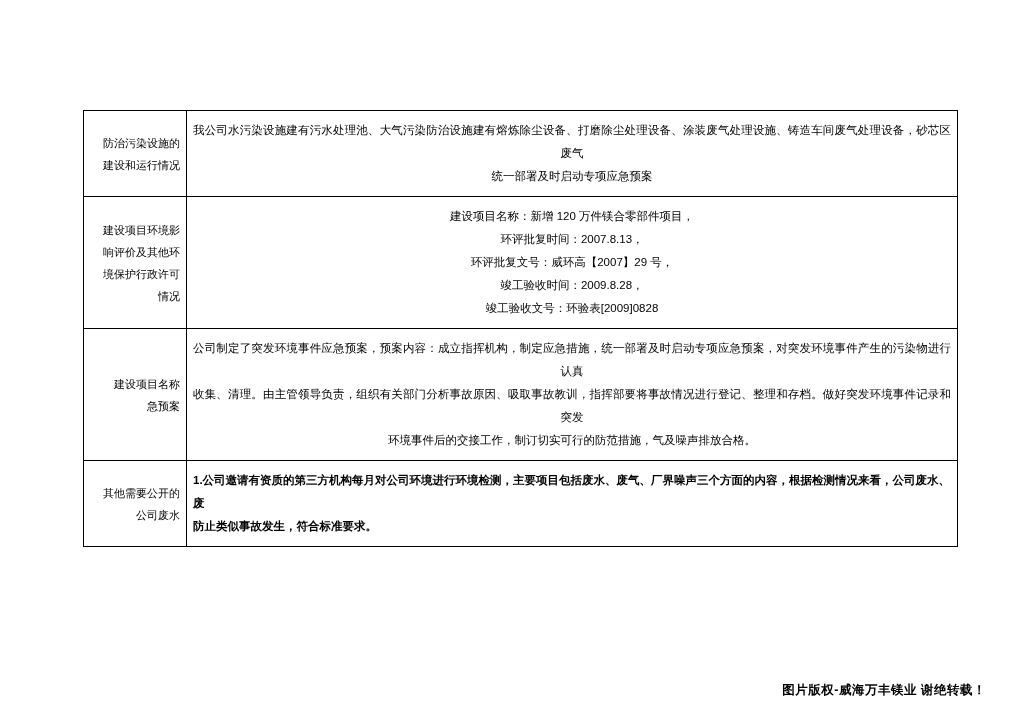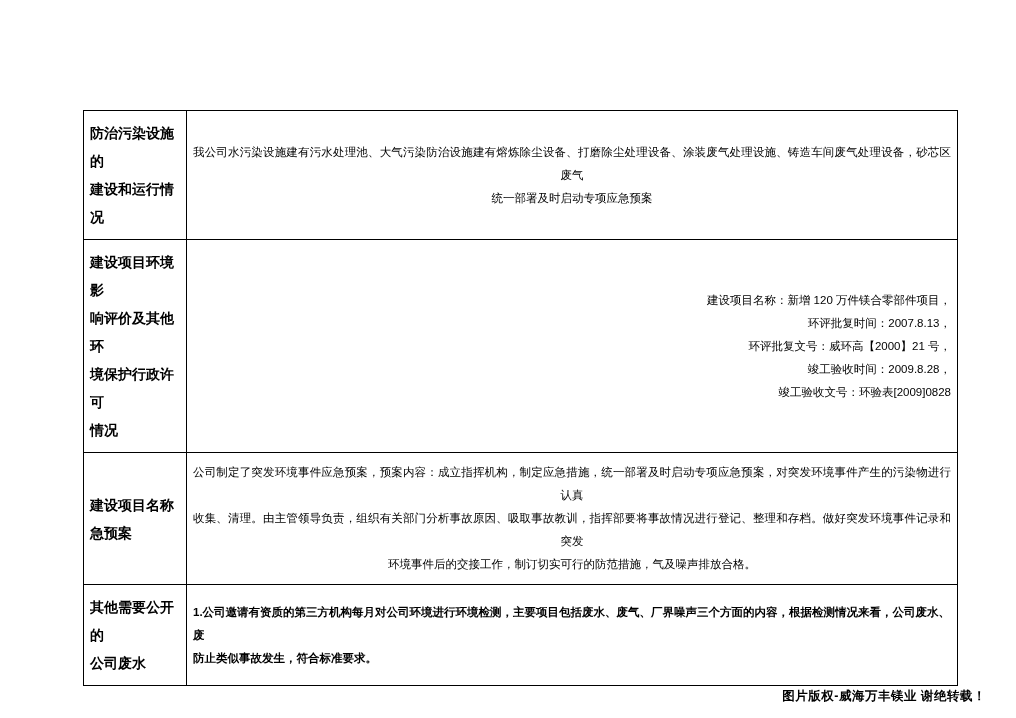--- a/index.html
+++ b/index.html
@@ -32,47 +32,47 @@
   }
   .doc-table td {
     border: 1px solid #000000;
     vertical-align: middle;
     padding: 8px 6px;
     font-size: 11.5px;
     line-height: 2.0;
   }
   td.label-cell {
     width: 90px;
-    font-weight: bold;
-    text-align: left;
-    font-size: 14px;
+    font-weight: normal;
+    text-align: right;
+    font-size: 11px;
     line-height: 2.0;
   }
   td.content-cell {
     width: 758px;
   }
   .center-text {
-    text-align: right;
+    text-align: center;
   }
   .justify-text {
     text-align: justify;
     text-align-last: center;
     margin-left: 20px;
   }
   .left-text {
     text-align: left;
     font-weight: bold;
   }
   .line {
     display: block;
   }
   .footer-note {
     position: absolute;
     right: 30px;
-    bottom: 13px;
+    bottom: 19px;
     font-size: 12.5px;
     font-weight: bold;
     color: #000000;
     letter-spacing: 0.5px;
   }
 </style>
 </head>
 <body>
 
 <div class="page">
@@ -93,21 +93,21 @@
       <tr>
         <td class="label-cell">
           <span class="line">建设项目环境影</span>
           <span class="line">响评价及其他环</span>
           <span class="line">境保护行政许可</span>
           <span class="line">情况</span>
         </td>
         <td class="content-cell center-text">
           <span class="line">建设项目名称：新增 120 万件镁合零部件项目，</span>
           <span class="line">环评批复时间：2007.8.13，</span>
-          <span class="line">环评批复文号：威环高【2000】21 号，</span>
+          <span class="line">环评批复文号：威环高【2007】29 号，</span>
           <span class="line">竣工验收时间：2009.8.28，</span>
           <span class="line">竣工验收文号：环验表[2009]0828</span>
         </td>
       </tr>
 
       <tr>
         <td class="label-cell">
           <span class="line">建设项目名称</span>
           <span class="line">急预案</span>
         </td>

